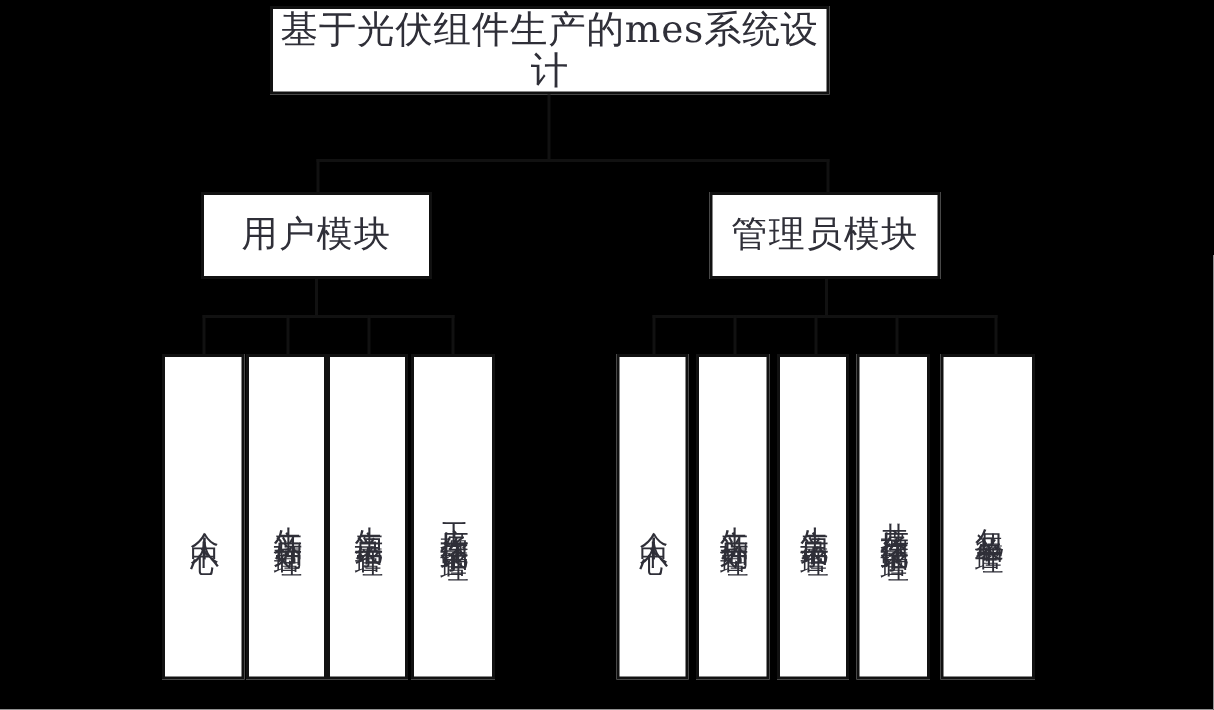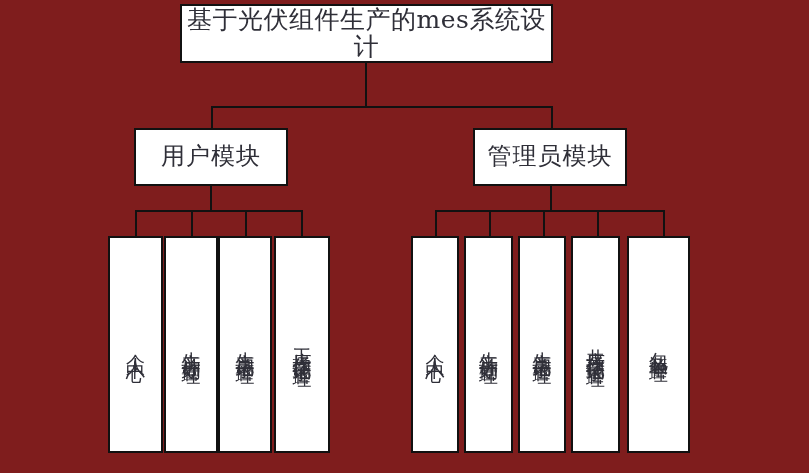--- a/index.html
+++ b/index.html
@@ -4,21 +4,21 @@
 <style>
   html, body {
     margin: 0;
     padding: 0;
     background: #ffffff;
   }
   #canvas {
     position: relative;
     width: 809px;
     height: 473px;
-    background: #7f1d1d;
+    background: #000000;
     overflow: hidden;
     font-family: "DejaVu Serif", "Liberation Serif", serif;
     color: #2b2b33;
   }
 
   
   .node {
     position: absolute;
     box-sizing: border-box;
     border: 2px solid #111111;

